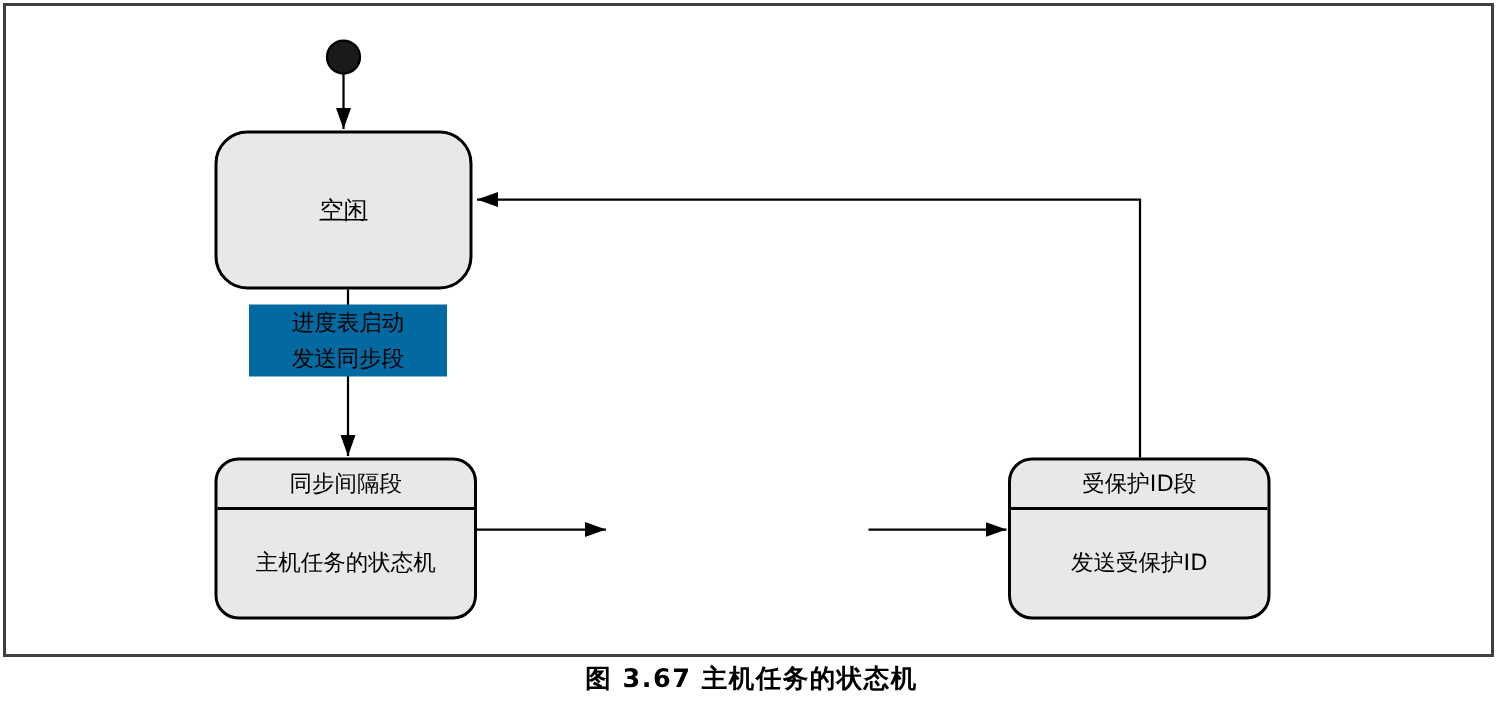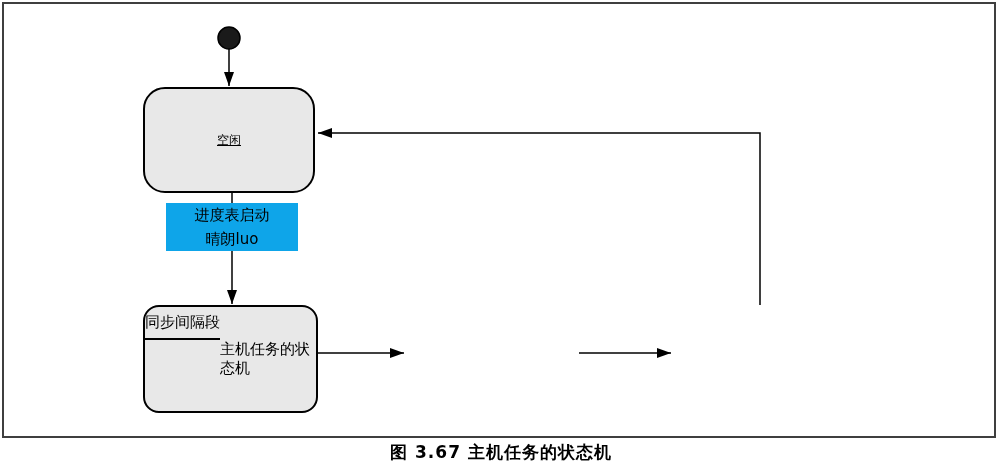--- a/index.html
+++ b/index.html
@@ -37,27 +37,27 @@
     background: #e8e8e8;
     border: 2px solid #000000;
     box-sizing: border-box;
     color: #000000;
   }
   .state.simple {
     border-radius: 22px;
     display: flex;
     align-items: center;
     justify-content: center;
-    font-size: 12px;
+    font-size: 16px;
     text-decoration: underline;
   }
   .state.compound {
     border-radius: 16px;
     display: flex;
-    flex-direction: row;
+    flex-direction: column;
   }
   .state .title {
     height: 31px;
     line-height: 31px;
     text-align: center;
     border-bottom: 2px solid #000000;
     font-size: 15px;
     flex: 0 0 auto;
   }
   .state .action {
@@ -65,21 +65,21 @@
     display: flex;
     align-items: center;
     justify-content: center;
     font-size: 15px;
   }
   .trans-label {
     position: absolute;
     left: 166px;
     top: 203px;
     width: 132px;
-    background: #0ea5e9;
+    background: #0369a1;
     text-align: center;
     font-size: 15px;
     line-height: 24px;
     color: #000000;
   }
   .caption {
     position: absolute;
     left: 0;
     top: 441px;
     width: 1002px;
@@ -123,26 +123,30 @@
 
     <path d="M760,305 L760,133 L318,133" fill="none" stroke="#000000" stroke-width="1.5" marker-end="url(#arrow)"></path>
   </svg>
 
   <div class="state simple" style="left:143px; top:87px; width:172px; height:106px;">
     <span>空闲</span>
   </div>
 
   <div class="trans-label">
     <div>进度表启动</div>
-    <div>晴朗luo</div>
+    <div>发送同步段</div>
   </div>
 
   <div class="state compound" style="left:143px; top:305px; width:175px; height:108px;">
     <div class="title">同步间隔段</div>
     <div class="action">主机任务的状态机</div>
   </div>
 
 
+  <div class="state compound" style="left:672px; top:305px; width:175px; height:108px;">
+    <div class="title">受保护ID段</div>
+    <div class="action">发送受保护ID</div>
+  </div>
 
   <div class="caption">图 3.67  主机任务的状态机</div>
 
 
 </div>
 
 </body></html>

